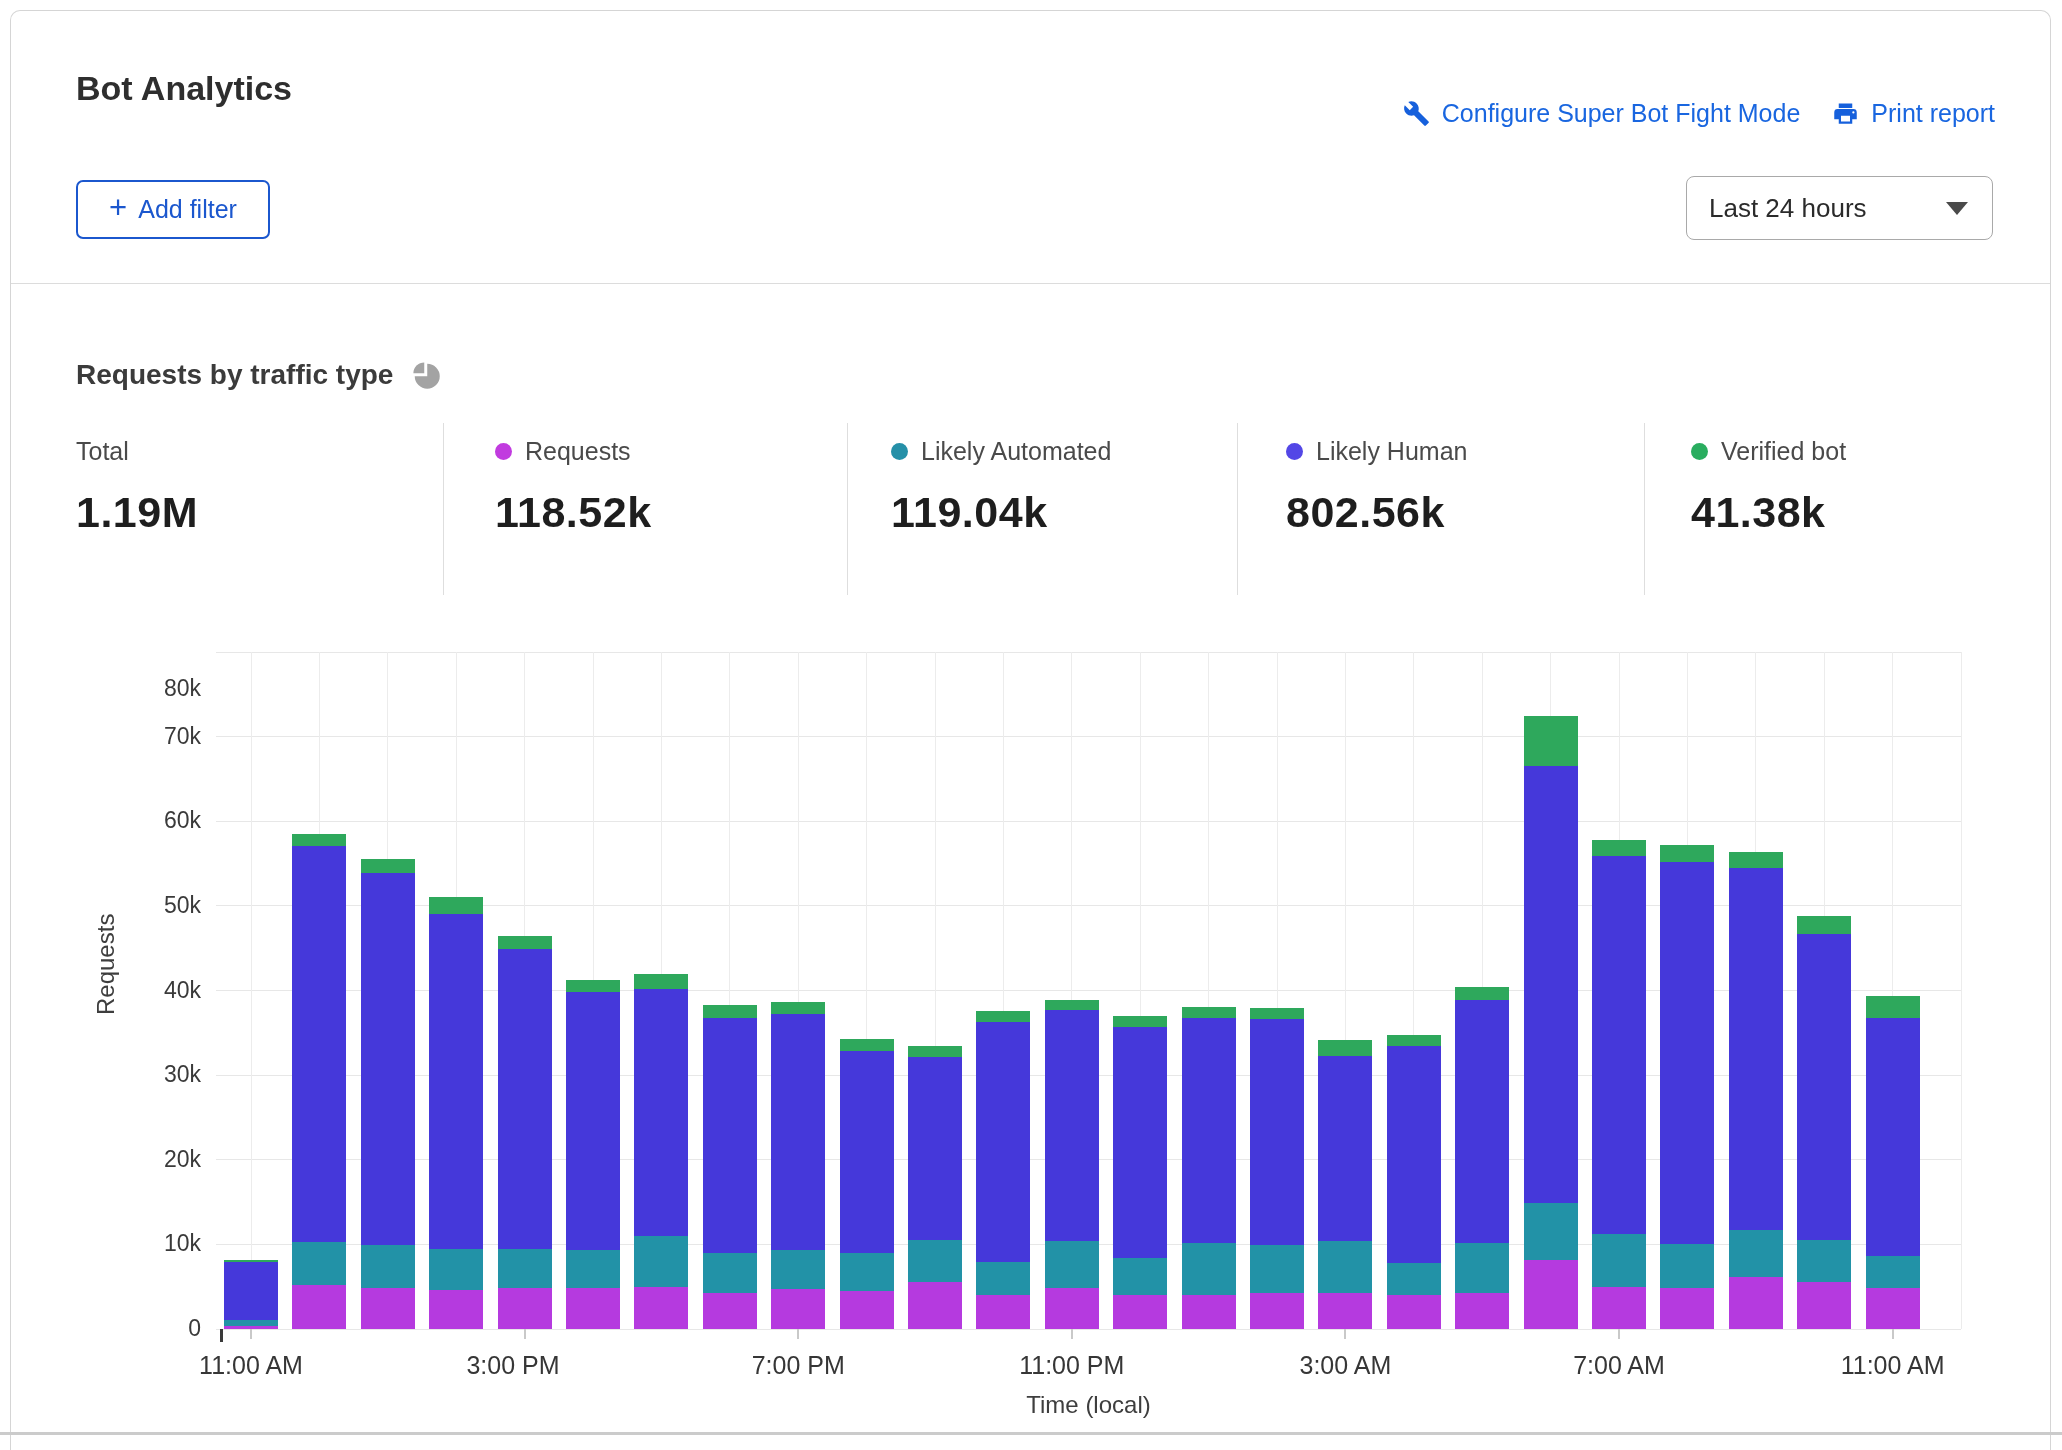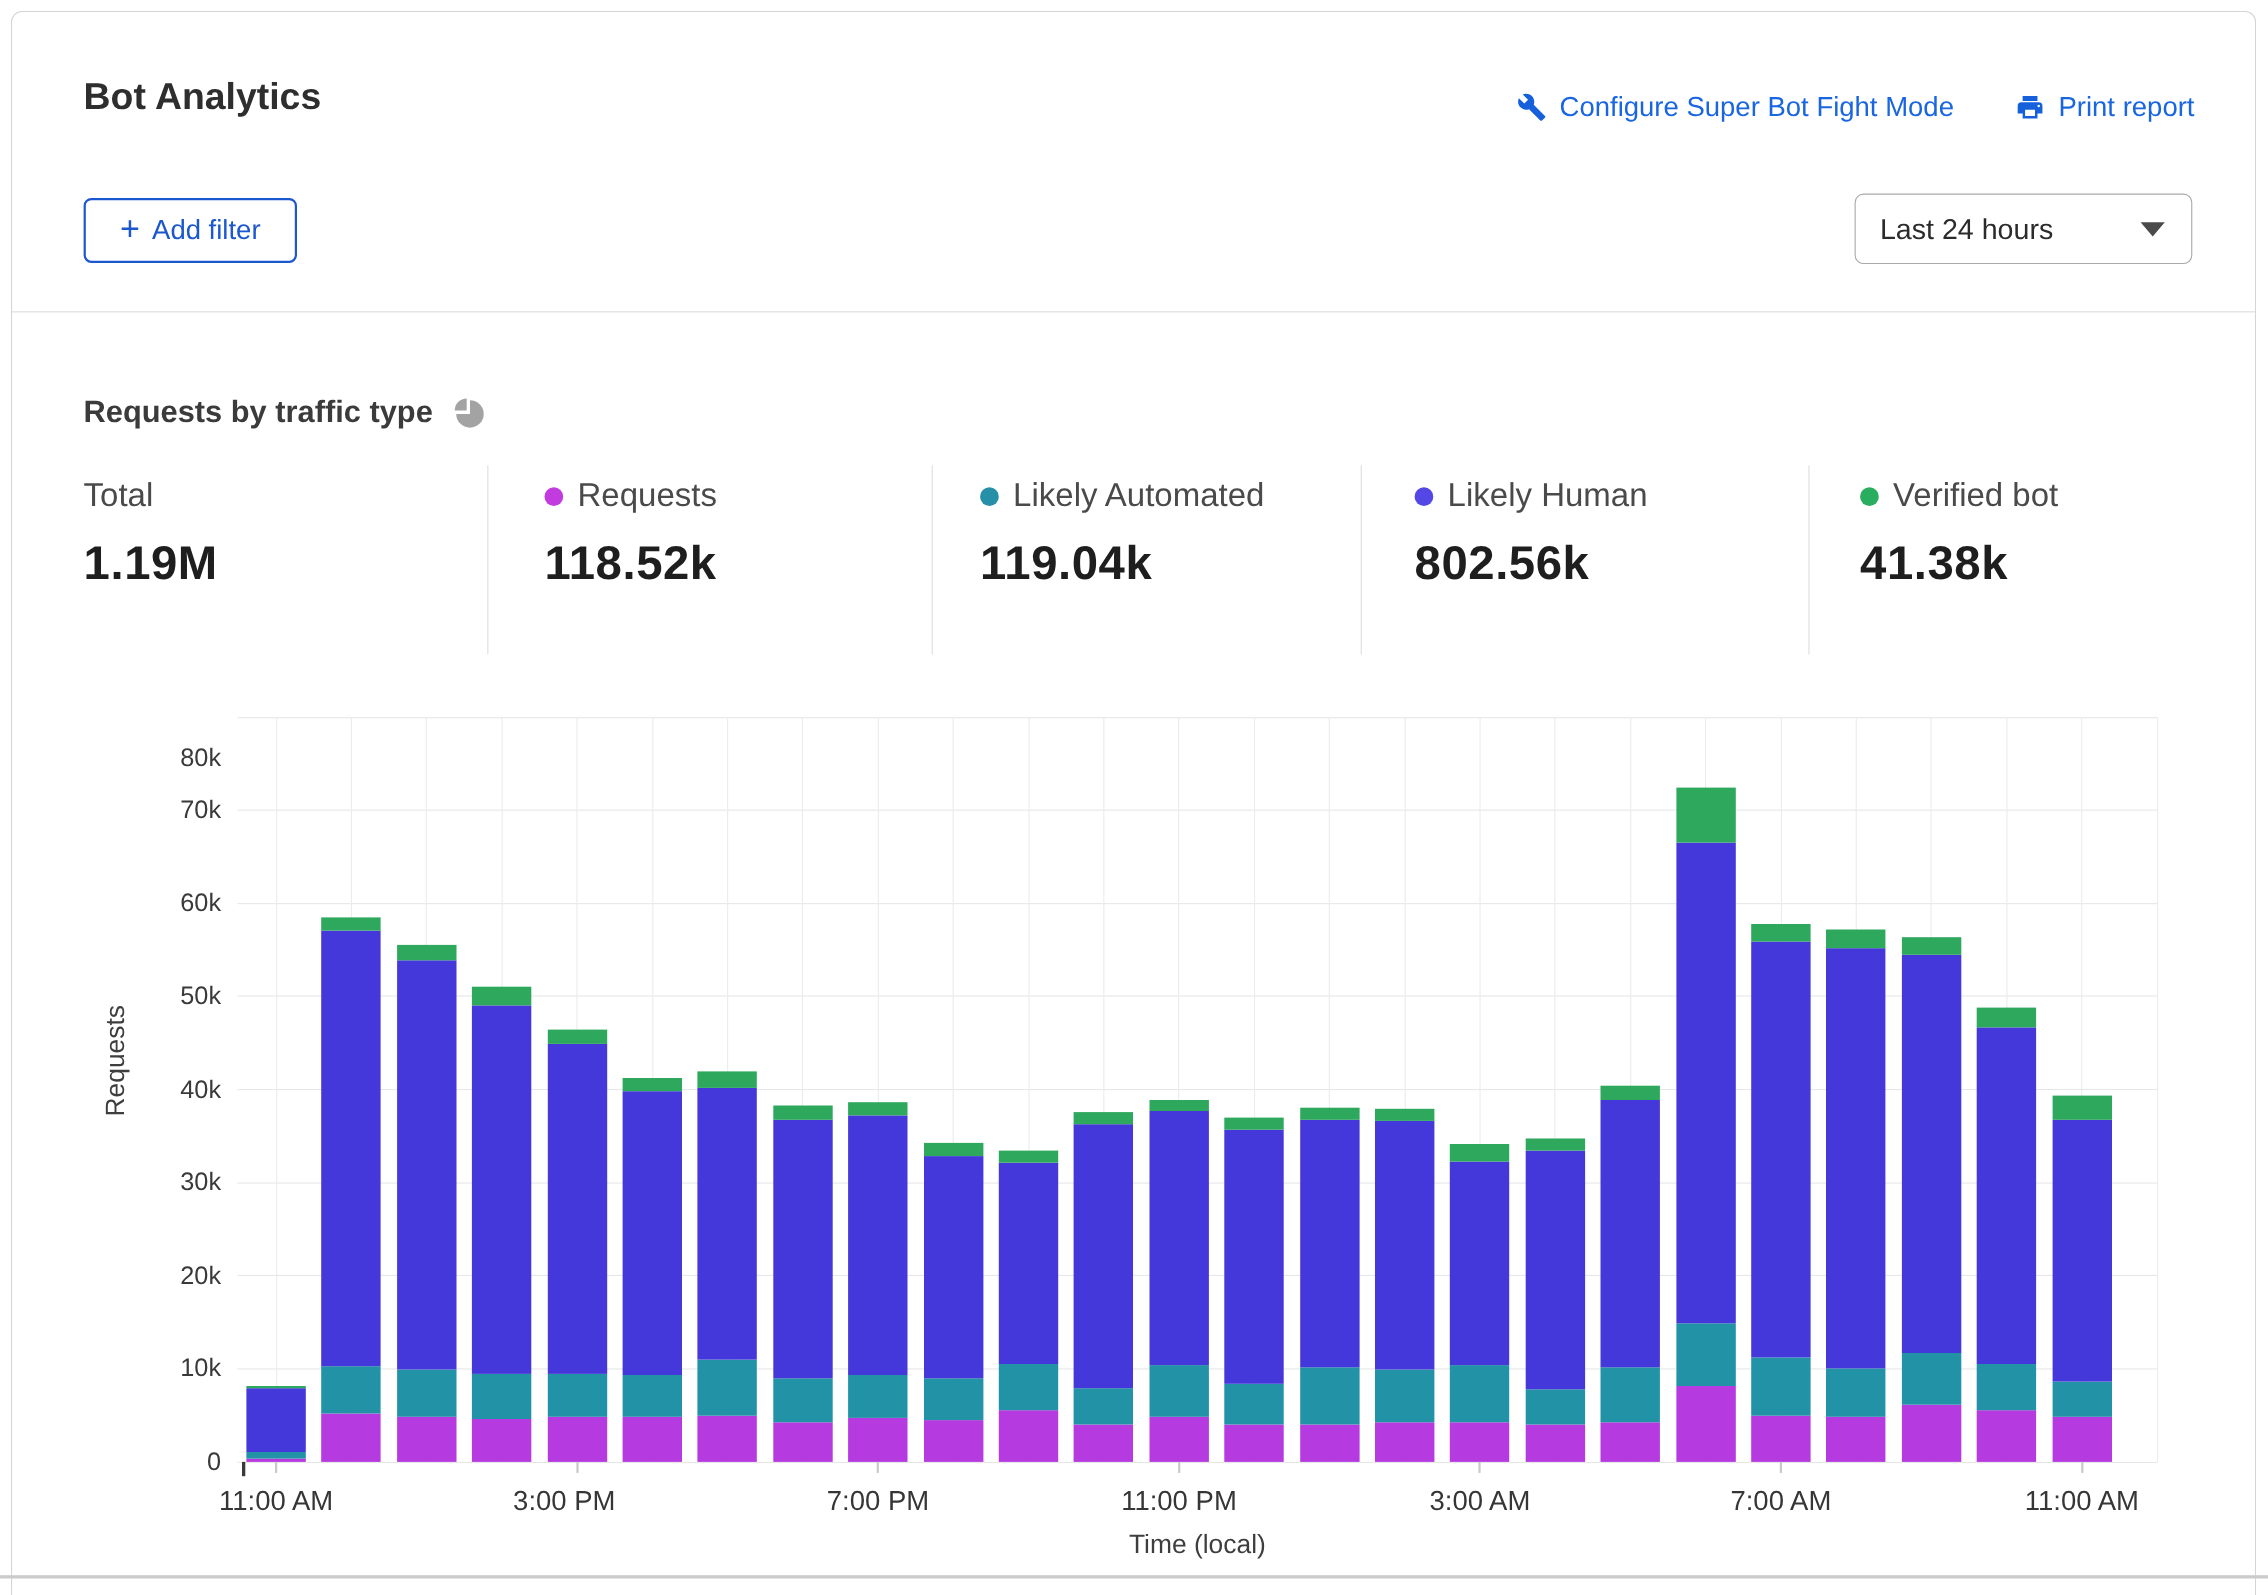--- a/index.html
+++ b/index.html
@@ -2,21 +2,21 @@
 <html><head>
 <meta charset="utf-8">
 <style>
   * { margin:0; padding:0; box-sizing:border-box; }
   html,body { width:2062px; height:1450px; background:#fff; overflow:hidden;
               font-family:"Liberation Sans","DejaVu Sans",sans-serif; }
   .card { position:absolute; left:10px; top:10px; width:2041px; height:1440px;
           background:#fff; border:1px solid #d5d5d5; border-bottom:none;
           border-radius:10px 10px 0 0; }
   .page-title { position:absolute; left:65px; top:58px; font-size:34px; font-weight:bold; color:#2e2e2e; }
-  .header-links { position:absolute; top:72px; right:55px; display:flex; gap:56px; align-items:center; }
+  .header-links { position:absolute; top:88px; right:55px; display:flex; gap:32px; align-items:center; }
   .hlink { display:flex; align-items:center; gap:12px; font-size:25px; color:#1966e0; cursor:pointer; text-decoration:none; }
   .hlink svg { width:27px; height:27px; fill:#1660dc; }
   .add-filter { position:absolute; left:65px; top:169px; width:194px; height:59px;
                 background:#fff; border:2px solid #1b57ce; border-radius:7px;
                 color:#1b57ce; font-size:25px; display:flex; align-items:center; justify-content:center; gap:11px; cursor:pointer;
                 font-family:inherit; }
   .add-filter .plus { font-size:31px; font-weight:400; margin-top:-3px; }
   .dropdown { position:absolute; top:165px; right:57px; width:307px; height:64px;
               border:1px solid #a9a9a9; border-radius:8px; background:#fff;
               display:flex; align-items:center; justify-content:space-between;
@@ -24,21 +24,21 @@
   .caret { width:0; height:0; border-left:11px solid transparent; border-right:11px solid transparent;
            border-top:13px solid #4a4a4a; }
   .hdr-divider { position:absolute; left:0; top:272px; width:100%; height:1px; background:#dcdcdc; }
   .section-title-row { position:absolute; left:65px; top:348px; display:flex; align-items:center; gap:18px; }
   .section-title { font-size:28px; font-weight:bold; color:#3b3b3b; }
   .pie-icon svg { width:30px; height:30px; display:block; }
   
   .stat { position:absolute; top:425px; }
   .stat .lbl-row { display:flex; align-items:center; gap:13px; height:30px; }
   .stat .dot { width:17px; height:17px; border-radius:50%; }
-  .stat .lbl { font-size:30px; color:#4a4a4a; }
+  .stat .lbl { font-size:25px; color:#4a4a4a; }
   .stat .val { font-size:43px; font-weight:bold; color:#1e1e1e; margin-top:22px; letter-spacing:.5px; }
   .stat-divider { position:absolute; top:412px; width:1px; height:172px; background:#dedede; }
   
   .chart-wrap { position:absolute; left:205px; top:641px; width:1745px; height:677px; }
   .gl-h { position:absolute; left:0; width:100%; height:1px; background:#e7e7e7; }
   .gl-v { position:absolute; top:0; width:1px; height:100%; background:#ececec; }
   .bar { position:absolute; bottom:0; width:54px; height:100%; }
   .seg { position:absolute; width:100%; }
   .ytick { position:absolute; width:90px; text-align:right; font-size:23px; color:#3a3a3a; }
   .xtick { position:absolute; width:200px; text-align:center; font-size:25px; color:#363636; }

